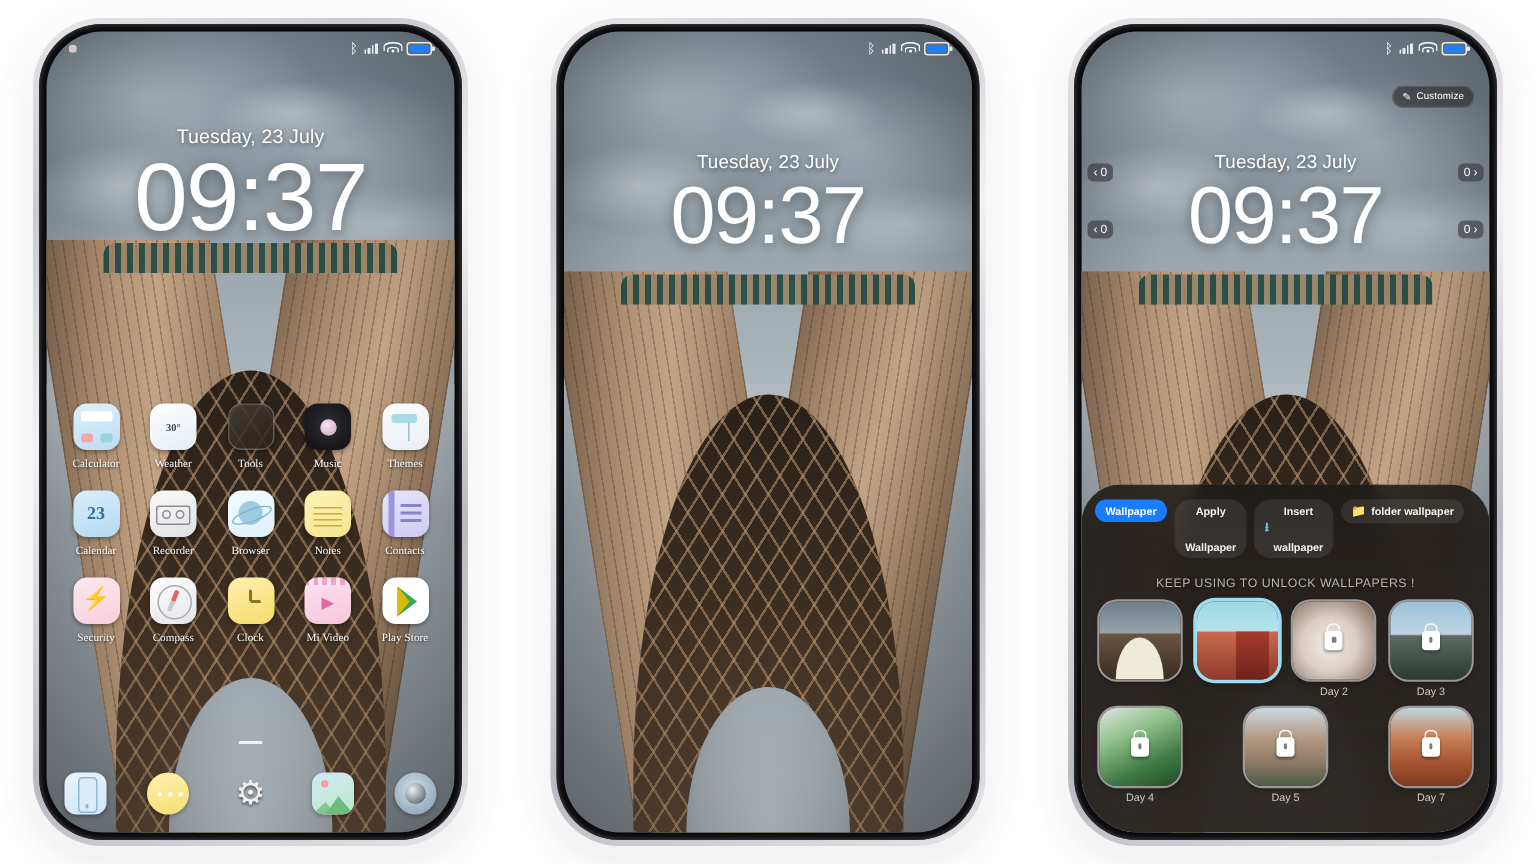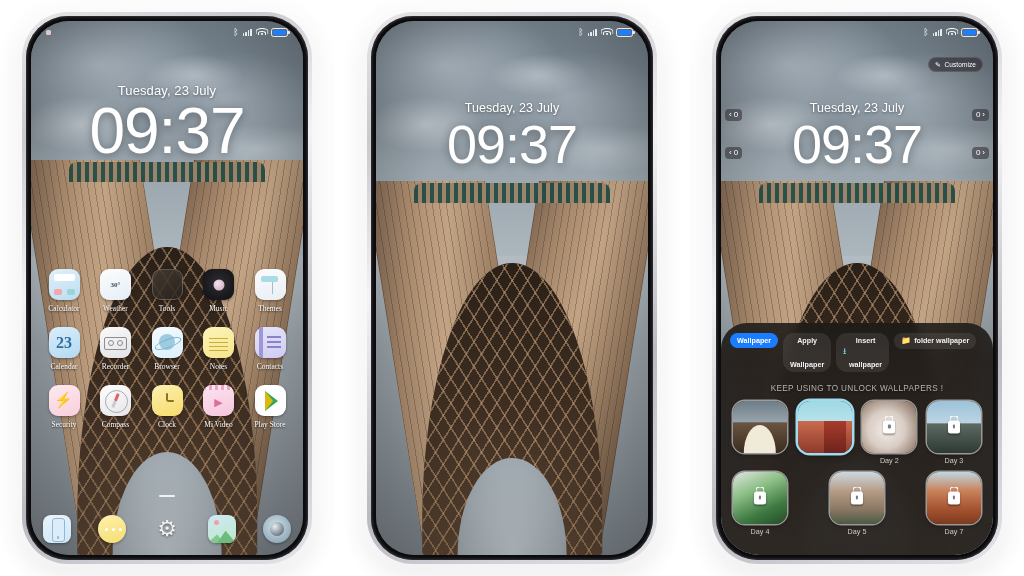--- a/index.html
+++ b/index.html
@@ -151,21 +151,21 @@
 
   .i-calc{background:linear-gradient(160deg,#dff0fa,#bcddf2);}
   .i-calc:before{content:"";position:absolute;top:5px;left:5px;right:5px;height:7px;background:#fff;border-radius:2px;}
   .i-calc .k{position:absolute;width:8px;height:6px;border-radius:2px;}
   .i-weather{background:linear-gradient(160deg,#fdfdfd,#e4eef6);font-size:7px;color:#3c4a56;font-weight:bold;}
   .i-tools{background:linear-gradient(145deg,rgba(70,60,52,.85),rgba(40,34,28,.85));border:1px solid rgba(255,255,255,.22);display:grid;grid-template-columns:repeat(3,1fr);gap:1.5px;padding:3px;box-sizing:border-box;}
   .i-tools i{display:block;border-radius:2px;}
   .i-music{background:radial-gradient(circle at 50% 45%,#2d2d33 0%,#18181c 70%);}
   .i-music:after{content:"";position:absolute;left:50%;top:50%;transform:translate(-50%,-50%);width:11px;height:11px;border-radius:50%;background:radial-gradient(circle at 38% 35%,#f6e2ee,#c9a4be);}
   .i-themes{background:linear-gradient(160deg,#fbfbfd,#e9eef3);}
-  .i-calendar{background:linear-gradient(160deg,#d9eefb,#b4d9f2);color:#2e6f9e;font-size:16px;font-weight:bold;}
+  .i-calendar{background:linear-gradient(160deg,#d9eefb,#b4d9f2);color:#2e6f9e;font-size:12px;font-weight:bold;}
   .i-recorder{background:linear-gradient(160deg,#fafafa,#e2e2e6);}
   .i-browser{background:linear-gradient(160deg,#f4fbff,#dcf0fb);}
   .i-notes{background:linear-gradient(160deg,#fdf3b8,#f4e58c);}
   .i-contacts{background:linear-gradient(160deg,#e6e4fb,#cfcbf2);}
   .i-security{background:linear-gradient(160deg,#fde9ef,#f8cfdc);}
   .i-compass{background:linear-gradient(160deg,#fdfdfd,#e6e6ea);}
   .i-clock{background:linear-gradient(160deg,#fdf0b0,#f6db6b);}
   .i-mivideo{background:linear-gradient(160deg,#fce3ee,#f6c6dc);}
   .i-playstore{background:#fff;}
   .i-phone{background:linear-gradient(160deg,#e9f4fc,#cfe6f7);}

